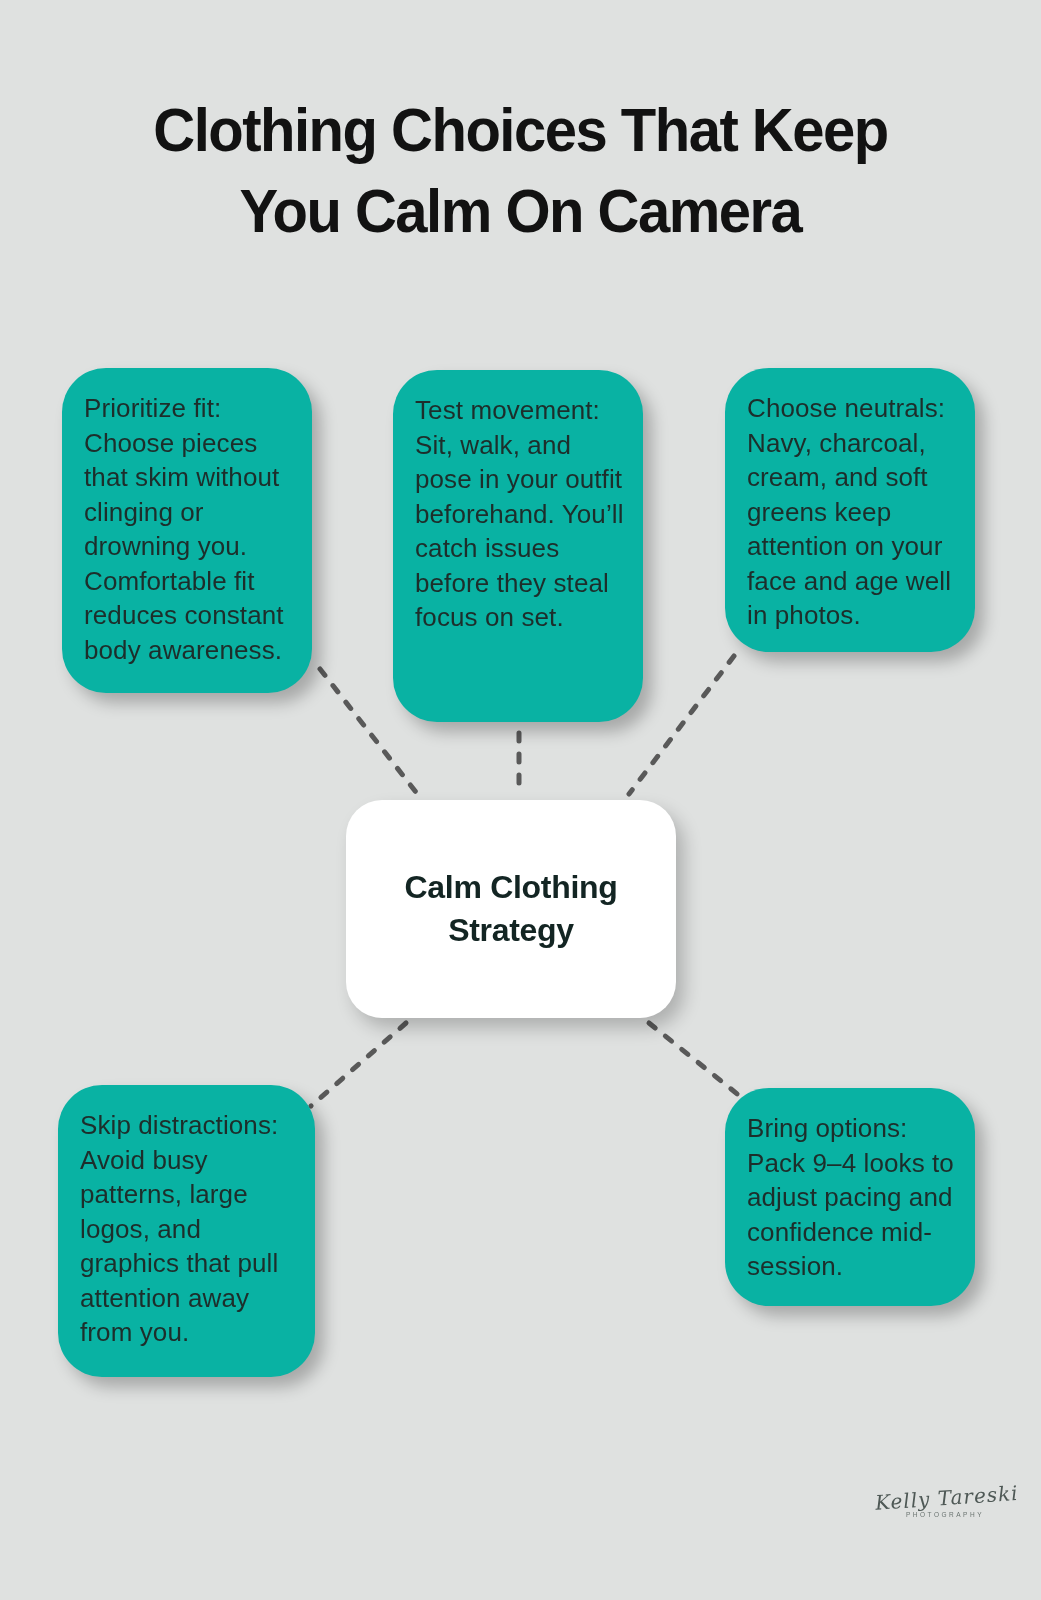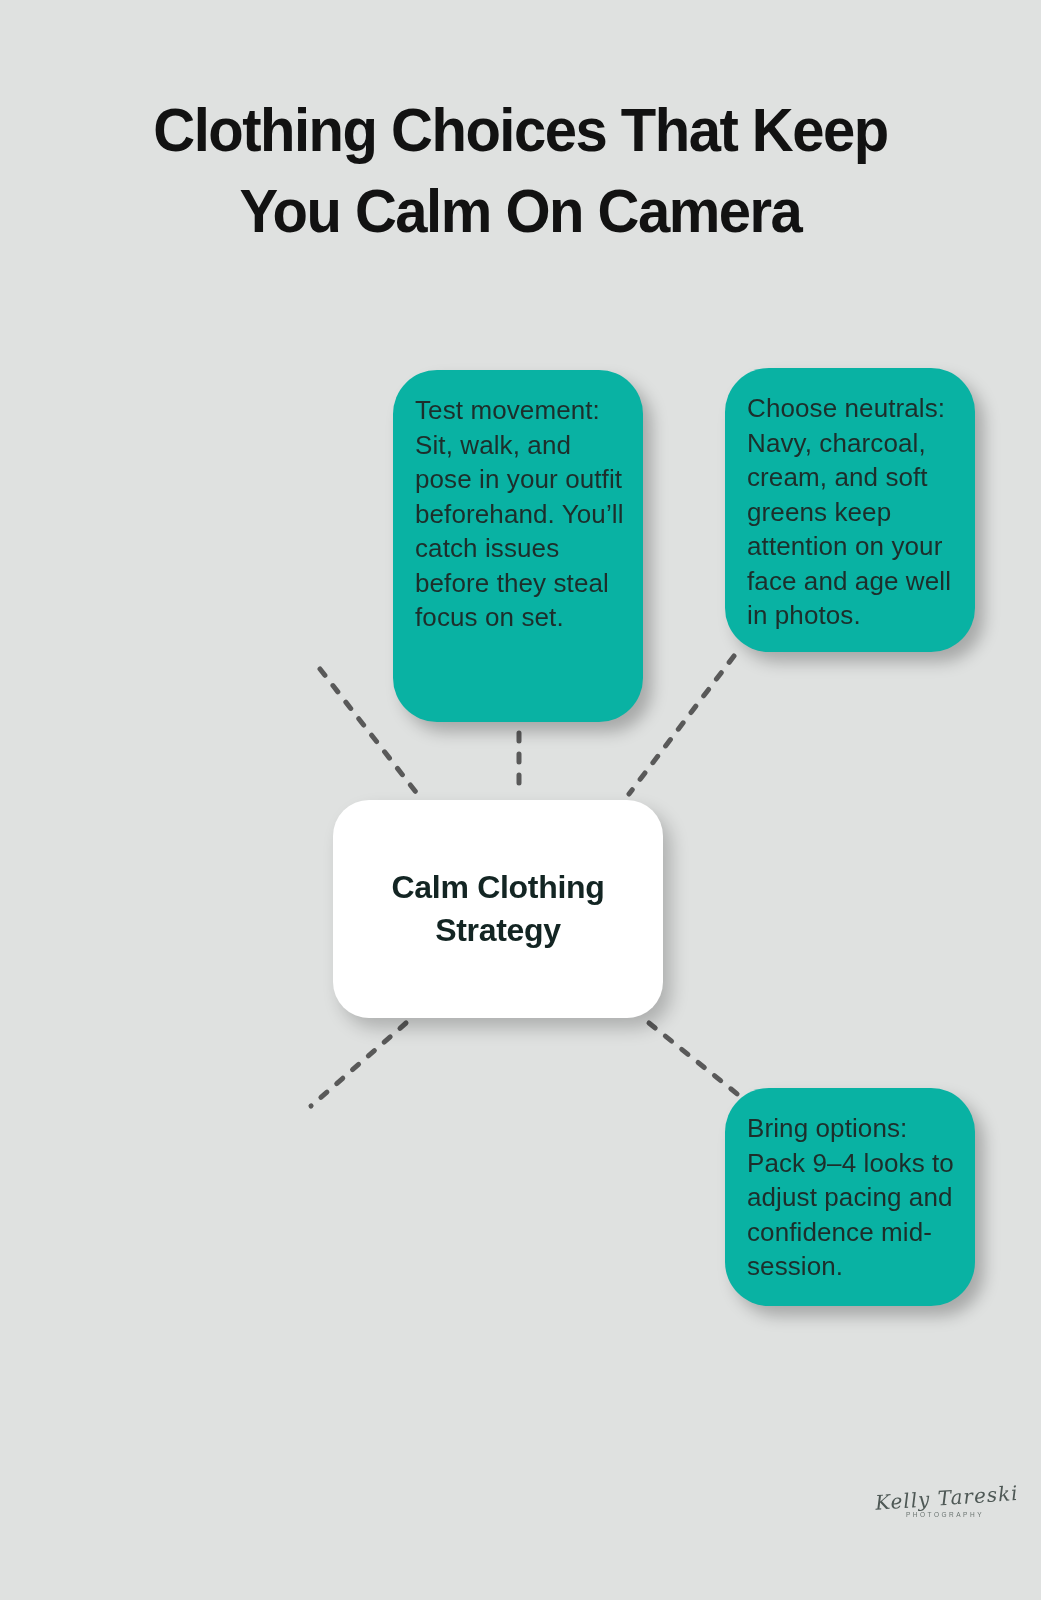--- a/index.html
+++ b/index.html
@@ -48,21 +48,21 @@
   }
   .box-tl{left:62px;top:368px;width:250px;height:325px;}
   .box-tm{left:393px;top:370px;width:250px;height:352px;}
   .box-tr{left:725px;top:368px;width:250px;height:284px;}
   .box-bl{left:58px;top:1085px;width:257px;height:292px;}
   .box-br{left:725px;top:1088px;width:250px;height:218px;}
 
   
   .center-box{
     position:absolute;
-    left:333px;top:800px;width:330px;height:218px;
+    left:346px;top:800px;width:330px;height:218px;
     background:#ffffff;
     border-radius:36px;
     box-shadow:8px 10px 18px rgba(0,0,0,0.22);
     z-index:1;
     display:flex;align-items:center;justify-content:center;
     text-align:center;
   }
   .center-label{
     font-size:32px;
     font-weight:bold;
@@ -110,33 +110,39 @@
   <svg class="connectors" width="1041" height="1600" viewBox="0 0 1041 1600">
     <g stroke="#595959" stroke-width="5" stroke-linecap="round" stroke-dasharray="8 13" fill="none">
       <line x1="320" y1="669" x2="419" y2="796"></line>
       <line x1="519" y1="733" x2="519" y2="794"></line>
       <line x1="734" y1="656" x2="629" y2="794"></line>
       <line x1="406" y1="1023" x2="311" y2="1106"></line>
       <line x1="649" y1="1023" x2="741" y2="1097"></line>
     </g>
   </svg>
 
+  <div class="node box-tl">
+    <p>Prioritize fit: Choose pieces that skim without clinging or drowning you. Comfortable fit reduces constant body awareness.</p>
+  </div>
 
   <div class="node box-tm">
     <p>Test movement: Sit, walk, and pose in your outfit beforehand. You’ll catch issues before they steal focus on set.</p>
   </div>
 
   <div class="node box-tr">
     <p>Choose neutrals: Navy, charcoal, cream, and soft greens keep attention on your face and age well in photos.</p>
   </div>
 
   <div class="center-box">
     <div class="center-label">Calm Clothing Strategy</div>
   </div>
 
+  <div class="node box-bl">
+    <p>Skip distractions: Avoid busy patterns, large logos, and graphics that pull attention away from you.</p>
+  </div>
 
   <div class="node box-br">
     <p>Bring options: Pack 9–4 looks to adjust pacing and confidence mid-session.</p>
   </div>
 
   <div class="signature">
     <div class="sig-name">Kelly Tareski</div>
     <div class="sig-sub">PHOTOGRAPHY</div>
   </div>
 

